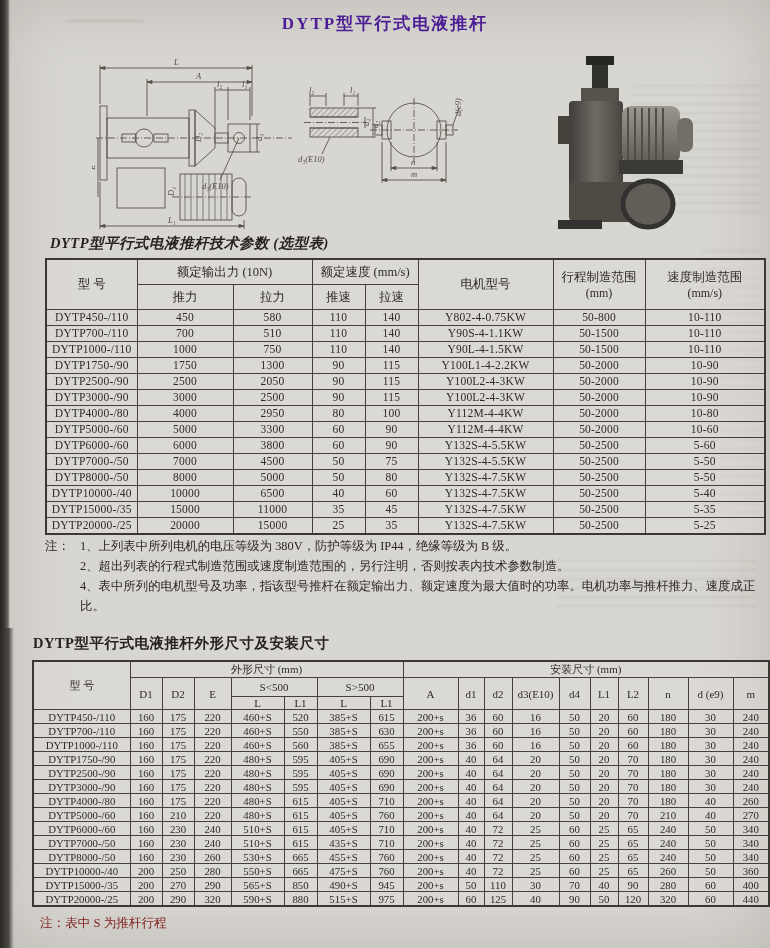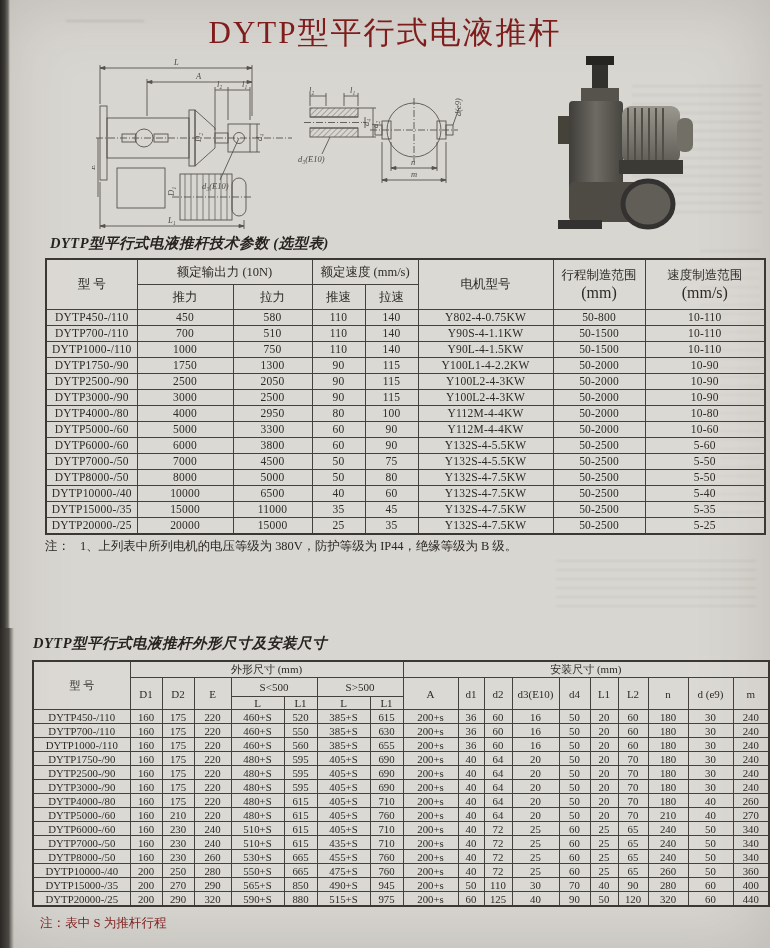--- a/index.html
+++ b/index.html
@@ -5,34 +5,34 @@
   html,body{margin:0;padding:0;}
   body{width:770px;height:948px;overflow:hidden;background:#b8b6b2;}
   .page{position:relative;width:770px;height:948px;background:#d8d6d1;
         box-shadow:inset 0 0 70px rgba(95,88,76,.22);
         font-family:"Liberation Serif","DejaVu Serif",serif;color:#2e2b27;}
   .scan-edge{position:absolute;left:0;top:0;bottom:0;width:10px;
         background:linear-gradient(90deg,#24231f 0%,#3d3b37 45%,#6f6c66 80%,rgba(111,108,102,0) 100%);}
   .scan-edge2{position:absolute;left:0;bottom:0;height:320px;width:14px;
         background:linear-gradient(90deg,#2a2824 0%,#4a4742 60%,rgba(74,71,66,0) 100%);}
   .doc-title{position:absolute;left:0;right:0;top:12px;text-align:center;
-        font-size:31px;font-weight:normal;letter-spacing:2px;color:#7f1d1d;}
+        font-size:17px;font-weight:bold;letter-spacing:2px;color:#4c1d95;}
   .section-title{position:absolute;font-size:14.5px;font-weight:bold;color:#262320;letter-spacing:.5px;}
   #st1{left:50px;top:234px;font-style:italic;}
-  #st2{left:33px;top:634px;font-style:italic;}
+  #st2{left:33px;top:634px;}
 
   table{border-collapse:collapse;table-layout:fixed;position:absolute;background:rgba(226,224,219,.35);}
   th,td{border:1px solid #44403b;text-align:center;vertical-align:middle;
         padding:0;font-weight:normal;overflow:hidden;white-space:nowrap;}
   table{border:2px solid #3b3834;}
 
   #spec-table{left:45px;top:258px;width:719px;}
   #spec-table thead th{height:24px;font-size:12.5px;}
   #spec-table tbody td{height:15px;font-size:11.5px;line-height:13px;letter-spacing:.2px;}
-  .unit{font-size:16px;}
+  .unit{font-size:12px;}
 
   #dim-table{left:32px;top:660px;width:736px;}
   #dim-table thead th{font-size:11px;}
   #dim-table .grp{height:15px;font-size:12px;}
   #dim-table .mid{height:19px;}
   #dim-table .sub{height:13px;font-size:10.5px;}
   #dim-table tbody td{height:13px;font-size:10.8px;line-height:12px;}
 
   .notes{position:absolute;left:45px;top:536px;width:712px;font-size:12.4px;line-height:20px;color:#2b2824;}
   .note-line{display:flex;}
@@ -404,20 +404,22 @@
           <td>5-25</td>
         </tr>
       </tbody>
   </table>
 
   <div class="notes">
     <div class="note-line">
       <span class="note-prefix">注：</span>
       <span class="note-item first">1、上列表中所列电机的电压等级为 380V，防护等级为 IP44，绝缘等级为 B 级。</span>
     </div>
+    <div class="note-item">2、超出列表的行程式制造范围或速度制造范围的，另行注明，否则按表内技术参数制造。</div>
+    <div class="note-item">4、表中所列的电机型号及功率，指该型号推杆在额定输出力、额定速度为最大值时的功率。电机功率与推杆推力、速度成正比。</div>
   </div>
 
   <div class="section-title" id="st2">DYTP型平行式电液推杆外形尺寸及安装尺寸</div>
 
   <table id="dim-table">
     <colgroup>
       <col style="width:97px">
         <col style="width:32px">
         <col style="width:32px">
         <col style="width:37px">

